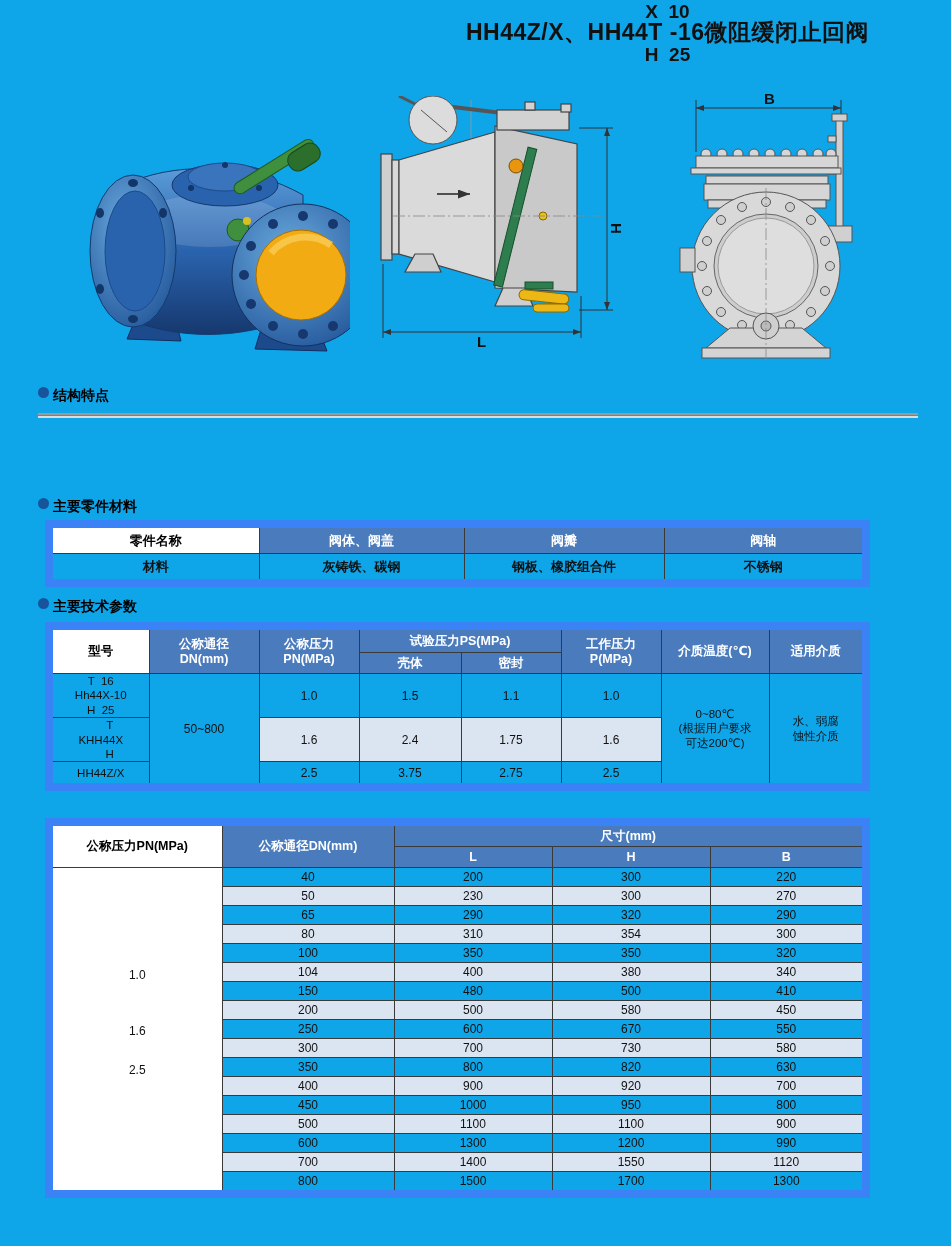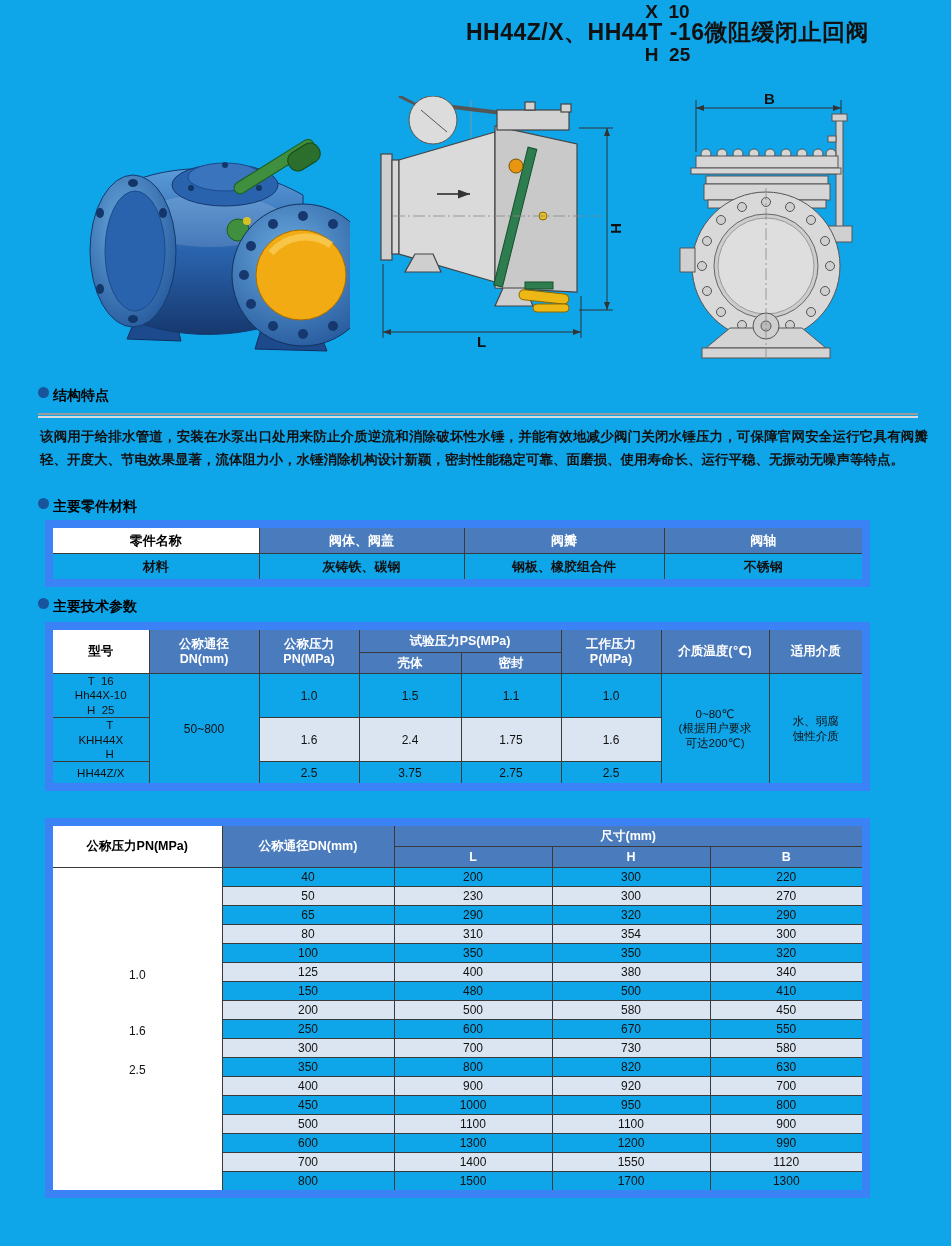--- a/index.html
+++ b/index.html
@@ -246,21 +246,20 @@
       <circle cx="88" cy="234" r="5" fill="#bbb" stroke="#555"></circle>
       <line x1="88" y1="96" x2="88" y2="268" stroke="#888" stroke-width="0.8" stroke-dasharray="12 3 2 3"></line>
     </svg>
   </div>
 
   <div class="sec" style="top:387px;">
     <span class="dot"></span>
     <span class="sec-t">结构特点</span>
   </div>
   <div class="rule" style="top:413px;"></div>
-  <p class="para">该阀用于给排水管道，安装在水泵出口处用来防止介质逆流和消除破坏性水锤，并能有效地减少阀门关闭水锤压力，可保障官网安全运行它具有阀瓣轻、开度大、节电效果显著，流体阻力小，水锤消除机构设计新颖，密封性能稳定可靠、面磨损、使用寿命长、运行平稳、无振动无噪声等特点。</p>
 
   <div class="sec" style="top:498px;">
     <span class="dot"></span>
     <span class="sec-t">主要零件材料</span>
   </div>
   <table class="mattab outt">
     <colgroup>
         <col style="width:210px">
         <col style="width:205px">
         <col style="width:200px">
@@ -412,21 +411,21 @@
           <td>354</td>
           <td>300</td>
         </tr>
     <tr>
           <td>100</td>
           <td>350</td>
           <td>350</td>
           <td>320</td>
         </tr>
     <tr class="altr">
-          <td>125</td>
+          <td>104</td>
           <td>400</td>
           <td>380</td>
           <td>340</td>
         </tr>
     <tr>
           <td>150</td>
           <td>480</td>
           <td>500</td>
           <td>410</td>
         </tr>

